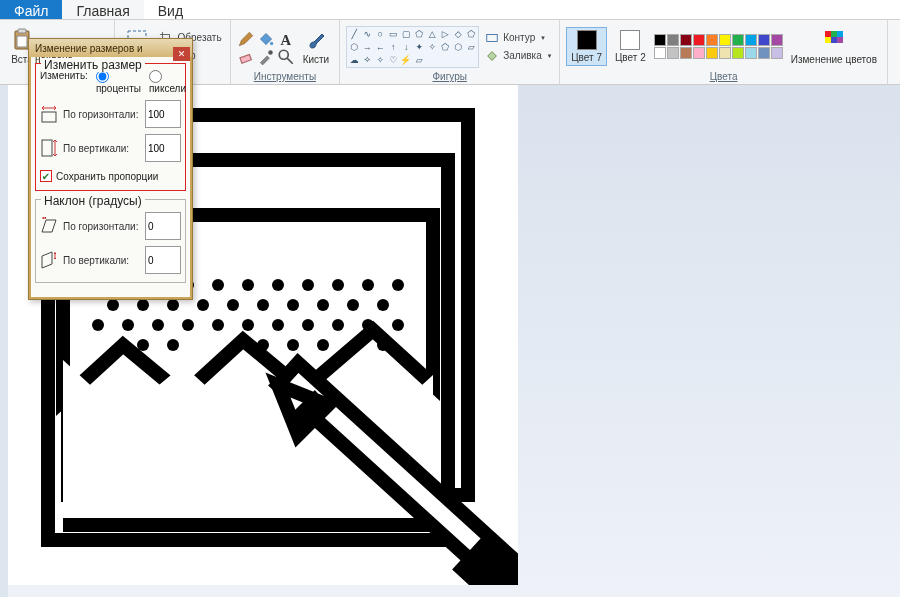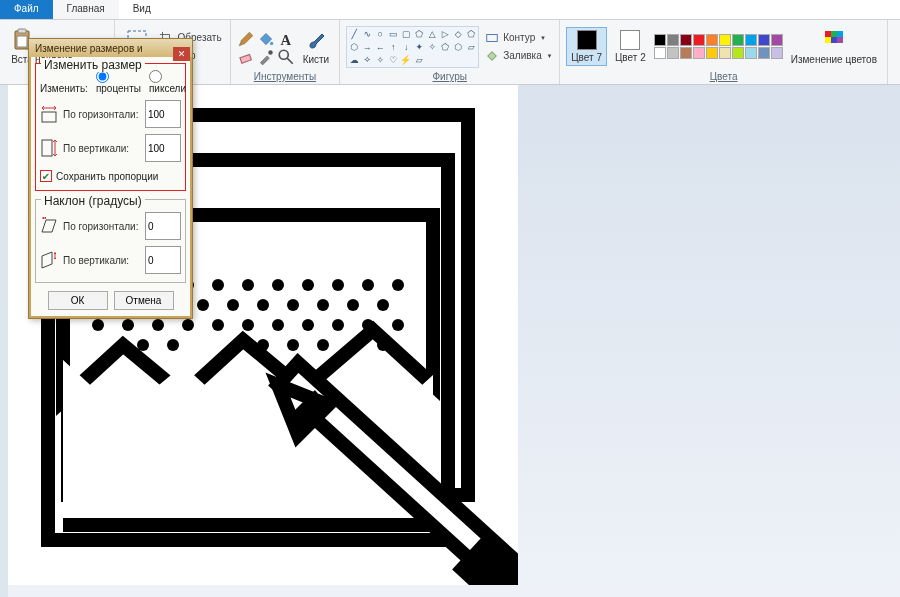--- a/index.html
+++ b/index.html
@@ -1,20 +1,20 @@
 <!DOCTYPE html>
 <html><head>
 <meta charset="utf-8">
 <style>
   * { box-sizing: border-box; margin: 0; padding: 0; }
   body { font-family: "Segoe UI", Tahoma, sans-serif; font-size: 11px; background: #dde5ee; width: 900px; height: 597px; overflow: hidden; color: #222; }
 
   
   .tabs { height: 20px; background: #fff; border-bottom: 1px solid #d0d0d0; display: flex; }
-  .tab { padding: 3px 14px; font-size: 10px; color: #333; cursor: pointer; }
+  .tab { padding: 3px 14px; font-size: 14px; color: #333; cursor: pointer; }
   .tab.file { background: #1979ca; color: #fff; }
   .tab.active { background: #f5f6f7; }
 
   
   .ribbon { height: 65px; background: #f5f6f7; border-bottom: 1px solid #ccc; display: flex; align-items: stretch; }
   .group { border-right: 1px solid #d8d8d8; padding: 2px 6px 0 6px; display: flex; flex-direction: column; justify-content: space-between; }
   .group-body { flex: 1; display: flex; align-items: center; gap: 4px; }
   .group-label { text-align: center; font-size: 10px; color: #5a6b7b; padding-bottom: 2px; text-decoration: underline; }
   .big-btn { display: flex; flex-direction: column; align-items: center; gap: 2px; padding: 2px 4px; cursor: pointer; }
   .big-btn .ic { width: 24px; height: 24px; }
@@ -39,21 +39,21 @@
   .dlg-title { height: 18px; background: linear-gradient(#e8d9b5, #d5b776); display: flex; align-items: center; justify-content: space-between; padding: 12px 2px 0 6px; font-size: 10px; color: #3a2a0a; }
   .dlg-close { width: 18px; height: 14px; background: #c34436; color: #fff; display: flex; align-items: center; justify-content: center; font-size: 9px; cursor: pointer; }
   .dlg-body { padding: 6px 6px 8px 6px; }
   .fieldset { border: 1px solid #b5b5b5; padding: 6px 4px 8px 4px; margin-bottom: 8px; font-size: 10px; position: relative; }
   .fieldset.hl { border: 1.5px solid #d22; }
   .fieldset-label { position: absolute; top: -6px; left: 5px; background: #fafaf6; padding: 0 3px; font-size: 12px; }
   .row { display: flex; align-items: center; gap: 5px; margin-top: 6px; }
   .row label { flex: 1; font-size: 10px; color: #333; }
   .row input[type=text] { width: 36px; height: 28px; font-size: 10px; border: 1px solid #999; padding: 0 2px; }
   .dim-icon { width: 18px; height: 20px; flex-shrink: 0; }
-  .radio-row { display: flex; align-items: flex-end; gap: 8px; font-size: 10px; }
+  .radio-row { display: flex; align-items: flex-start; gap: 8px; font-size: 10px; }
   .check-row { display: flex; align-items: center; gap: 4px; margin-top: 8px; font-size: 10px; }
   .check-row .chk { width: 12px; height: 12px; border: 1.5px solid #d22; display:flex; align-items:center; justify-content:center; background:#fff; }
   .dlg-buttons { display: flex; gap: 6px; justify-content: center; margin-top: 2px; }
   .dlg-buttons button { width: 60px; height: 19px; font-size: 10px; background: #f4f4f4; border: 1px solid #aaa; cursor: pointer; }
 </style>
 </head>
 <body>
 
 <div class="tabs">
   <div class="tab file">Файл</div>
@@ -364,18 +364,14 @@
       <div class="row">
         <svg class="dim-icon" viewBox="0 0 18 20">
             <path d="M2 6 L12 2 L12 14 L2 18 Z" fill="none" stroke="#444"></path>
             <path d="M15 2v6M15 4l-1-1M15 4l1-1M15 8l-1 1M15 8l1 1" stroke="#c33"></path>
           </svg>
         <label>По вертикали:</label>
         <input type="text" value="0" style="">
       </div>
     </div>
 
-    <div class="dlg-buttons">
-      <button>ОК</button>
-      <button>Отмена</button>
-    </div>
   </div>
 </div>
 
 </body></html>

